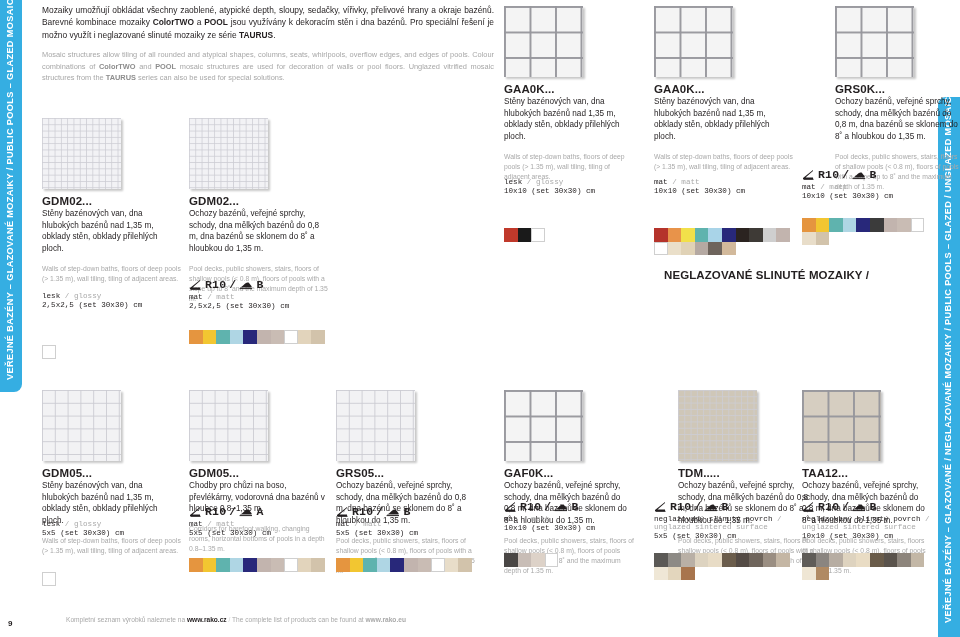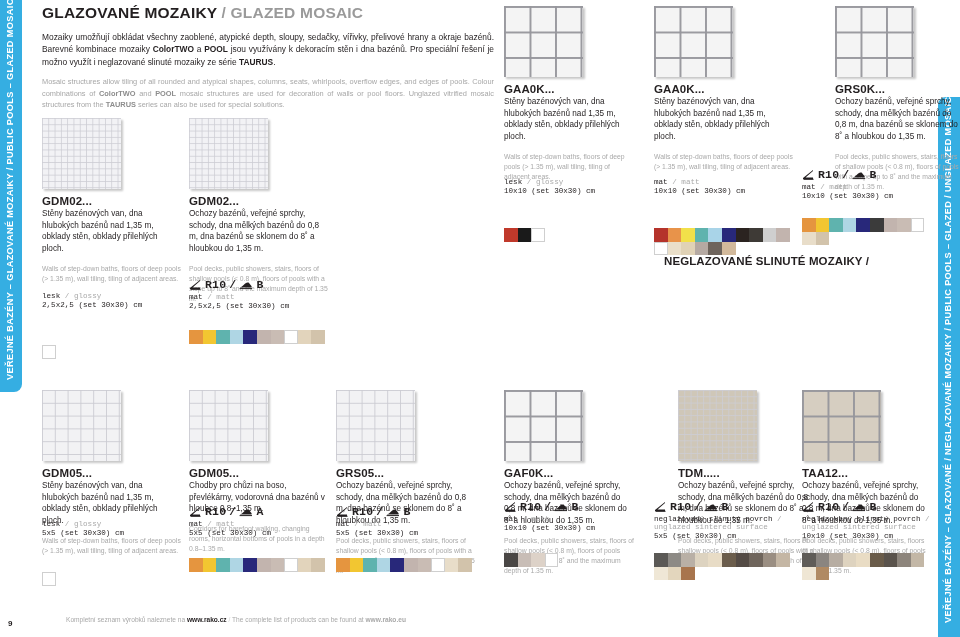--- a/index.html
+++ b/index.html
@@ -174,28 +174,25 @@
   <span class="vtext">VEŘEJNÉ BAZÉNY – GLAZOVANÉ MOZAIKY / PUBLIC POOLS – GLAZED MOSAIC</span>
 </div>
 
 <div class="side-tab right">
   <span class="vtext">VEŘEJNÉ BAZÉNY – GLAZOVANÉ / NEGLAZOVANÉ MOZAIKY / PUBLIC POOLS – GLAZED / UNGLAZED MOSAIC</span>
 </div>
 
 <div class="page">
 
   <div class="hdr">
-    <h1>
-      <span>GLAZOVANÉ MOZAIKY</span><span class="en"> / </span><span class="en">GLAZED MOSAIC</span>
-    </h1>
     <p class="intro-cz"><span>Mozaiky umožňují obkládat všechny zaoblené, atypické depth, sloupy, sedačky, vířivky, přelivové hrany a okraje bazénů. Barevné kombinace mozaiky </span><b>ColorTWO</b><span> a </span><b>POOL</b><span> jsou využívány k dekoracím stěn i dna bazénů. Pro speciální řešení je možno využít i neglazované slinuté mozaiky ze série </span><b>TAURUS</b><span>.</span></p>
     <p class="intro-en"><span>Mosaic structures allow tiling of all rounded and atypical shapes, columns, seats, whirlpools, overflow edges, and edges of pools. Colour combinations of </span><b>ColorTWO</b><span> and </span><b>POOL</b><span> mosaic structures are used for decoration of walls or pool floors. Unglazed vitrified mosaic structures from the </span><b>TAURUS</b><span> series can also be used for special solutions.</span></p>
   </div>
 
-  <div class="sec-head" style="left:640px;top:254px;text-align:center;">
+  <div class="sec-head" style="left:640px;top:268px;text-align:center;">
     <div>NEGLAZOVANÉ SLINUTÉ MOZAIKY /</div>
   </div>
 
   <div id="cards">
       <div class="card" style="left: 18px; top: 118px; width: 139px;">
         <div class="swatchimg fine" style=""></div>
         <div class="code">GDM02...</div>
         <div class="desc-cz">Stěny bazénových van, dna hlubokých bazénů nad 1,35 m, obklady stěn, obklady přilehlých ploch.</div>
         <div class="desc-en">Walls of step-down baths, floors of deep pools (&gt; 1.35 m), wall tiling, tiling of adjacent areas.</div>
       </div>

